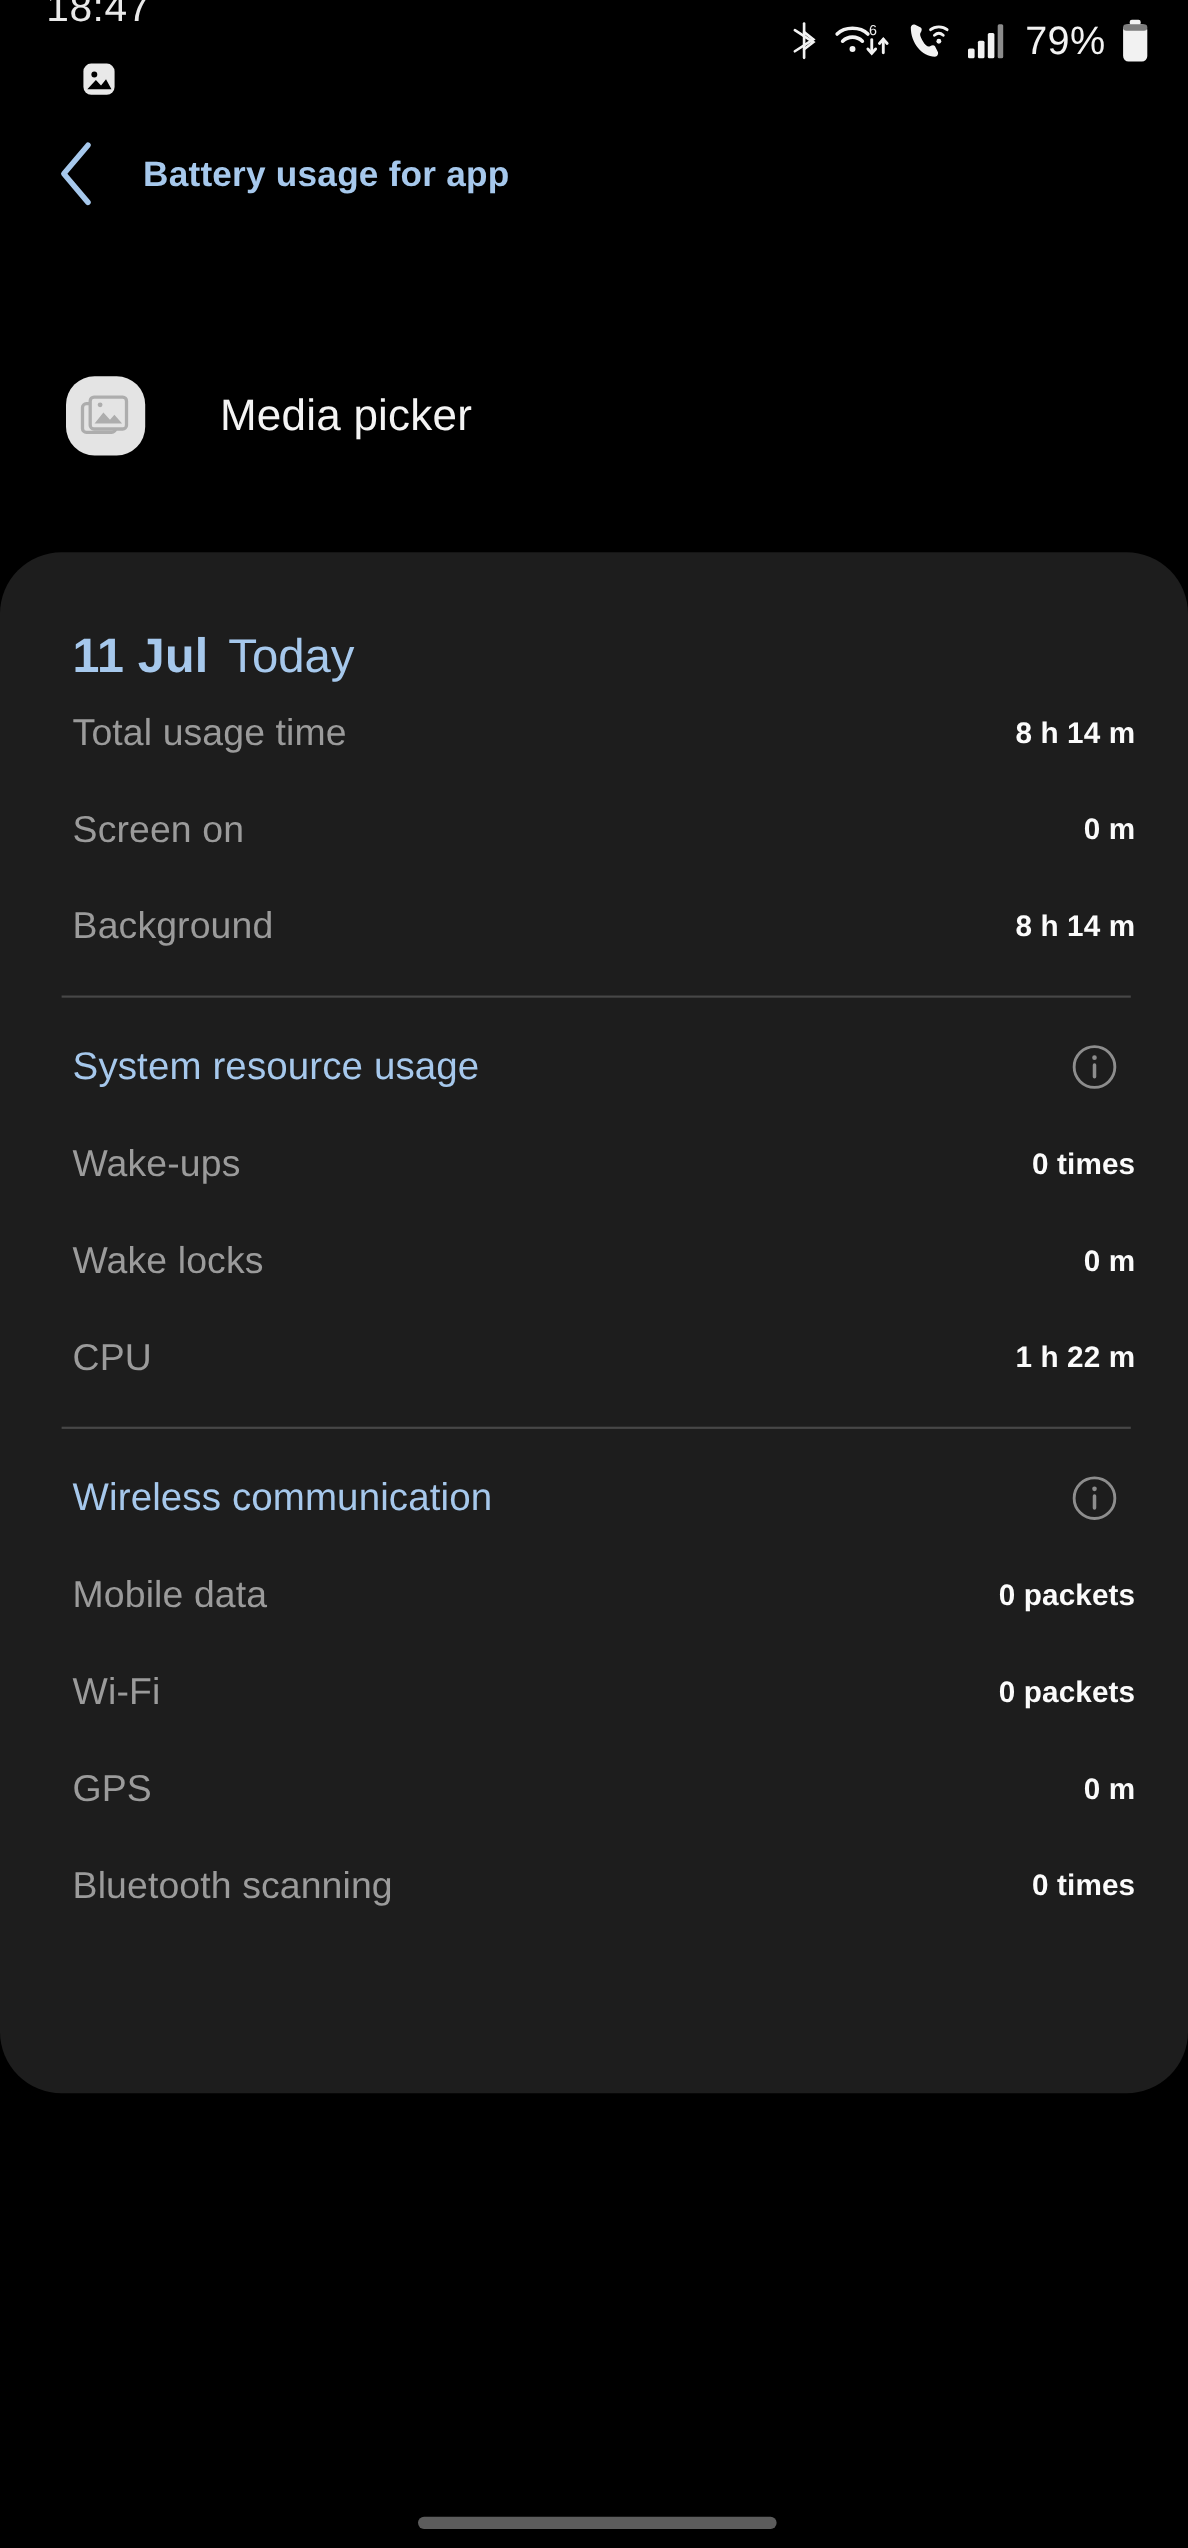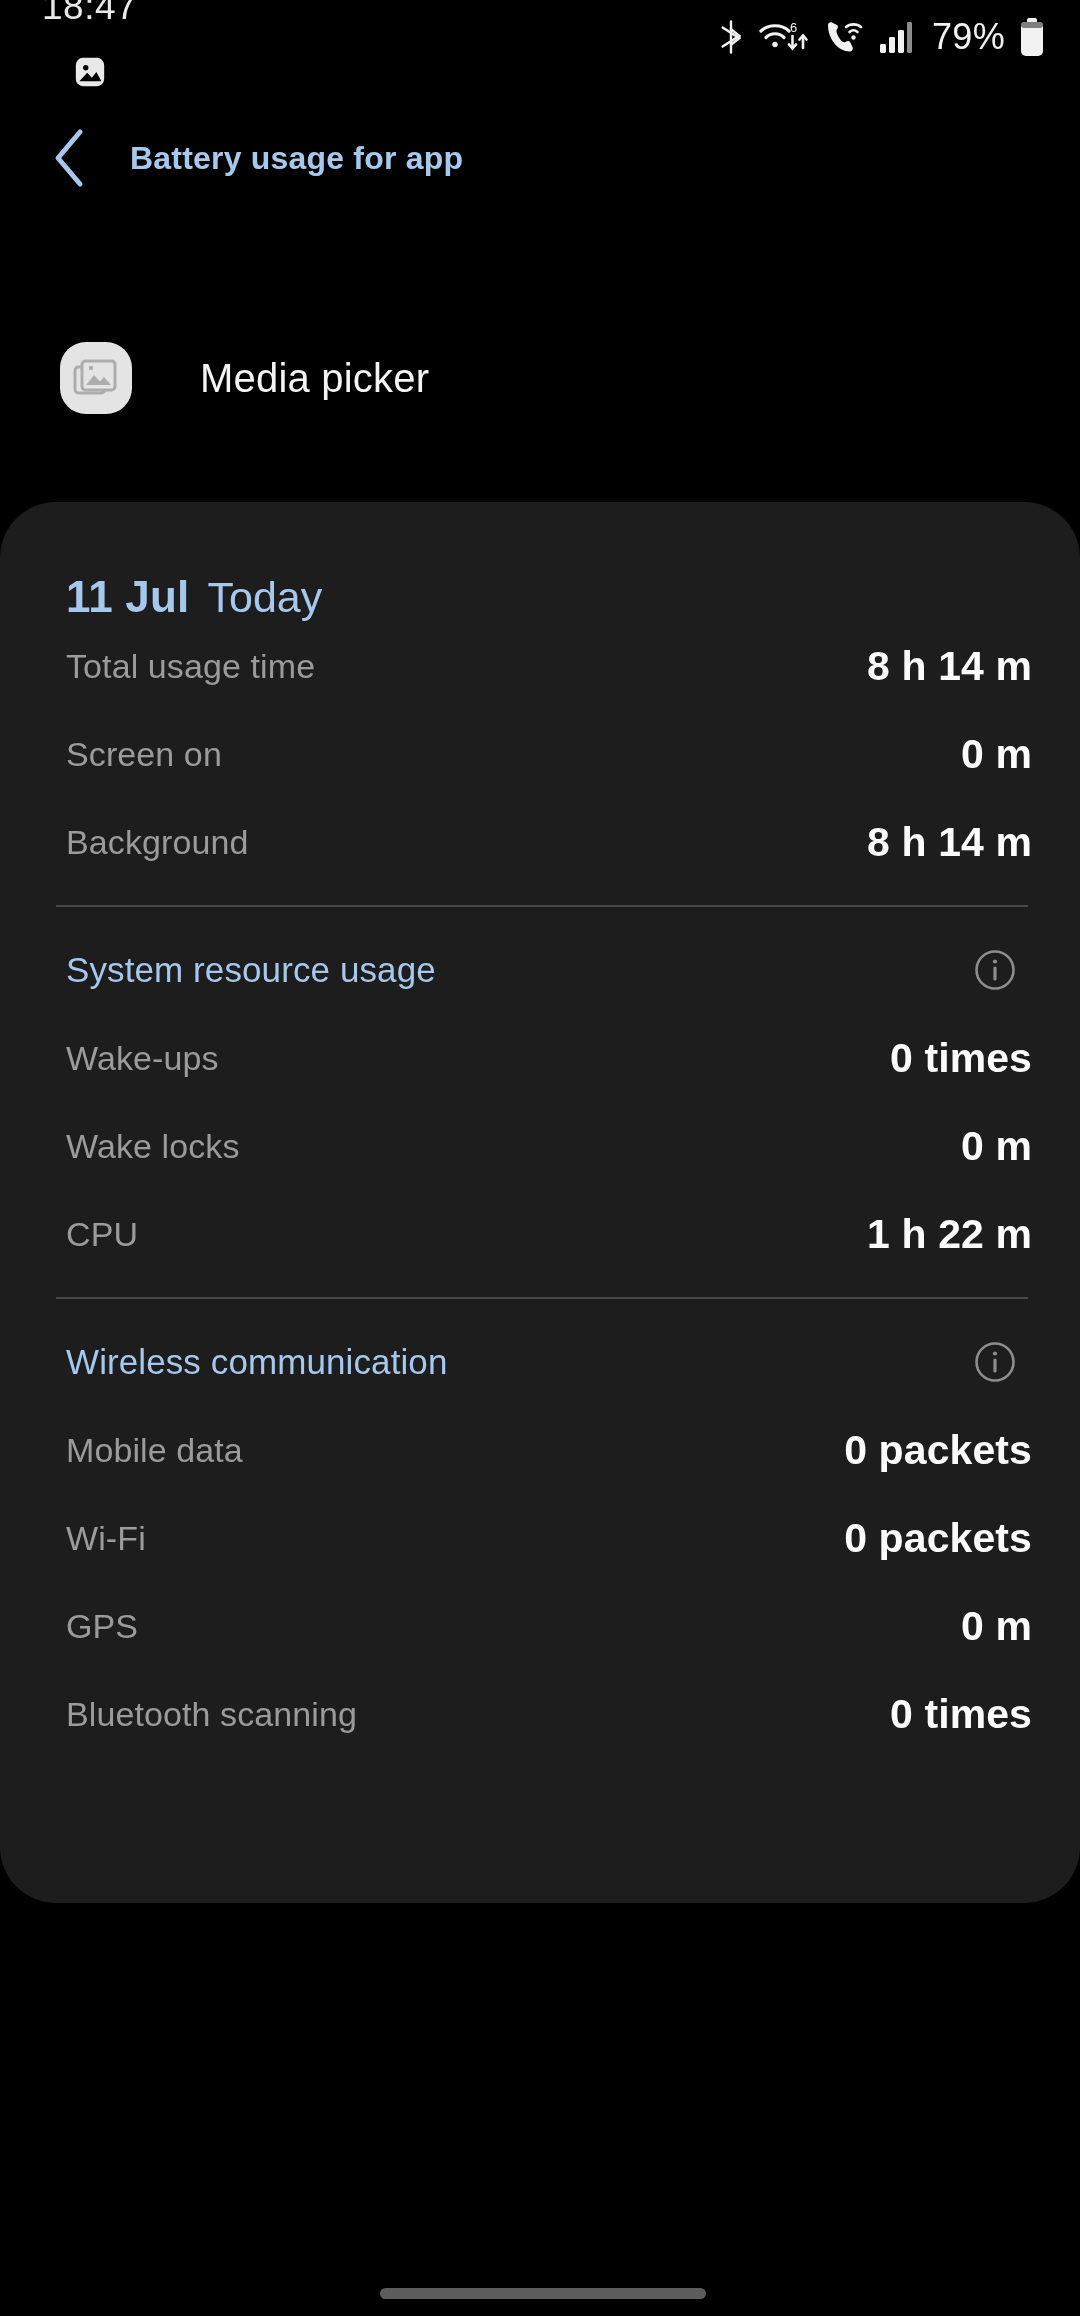--- a/index.html
+++ b/index.html
@@ -66,21 +66,21 @@
   }
   .date-main{ color:#a6c8ec; font-size:44px; font-weight:700; letter-spacing:.2px; }
   .date-sub{ color:#a6c8ec; font-size:43px; font-weight:400; margin-left:18px; }
 
   .rows{ padding:0 48px 0 66px; }
   .row{
     height:88px;
     display:flex; align-items:center; justify-content:space-between;
   }
   .row-label{ color:#9b9b9b; font-size:34px; letter-spacing:.1px; }
-  .row-value{ color:#fbfbfb; font-size:41px; font-weight:700; letter-spacing:.1px; }
+  .row-value{ color:#fbfbfb; font-size:27px; font-weight:700; letter-spacing:.1px; }
 
   .divider{
     height:2px; background:#474747;
     margin:19px 52px 19px 56px;
   }
 
   .section-head{
     height:88px; display:flex; align-items:center; justify-content:space-between;
     padding:0 66px;
   }

